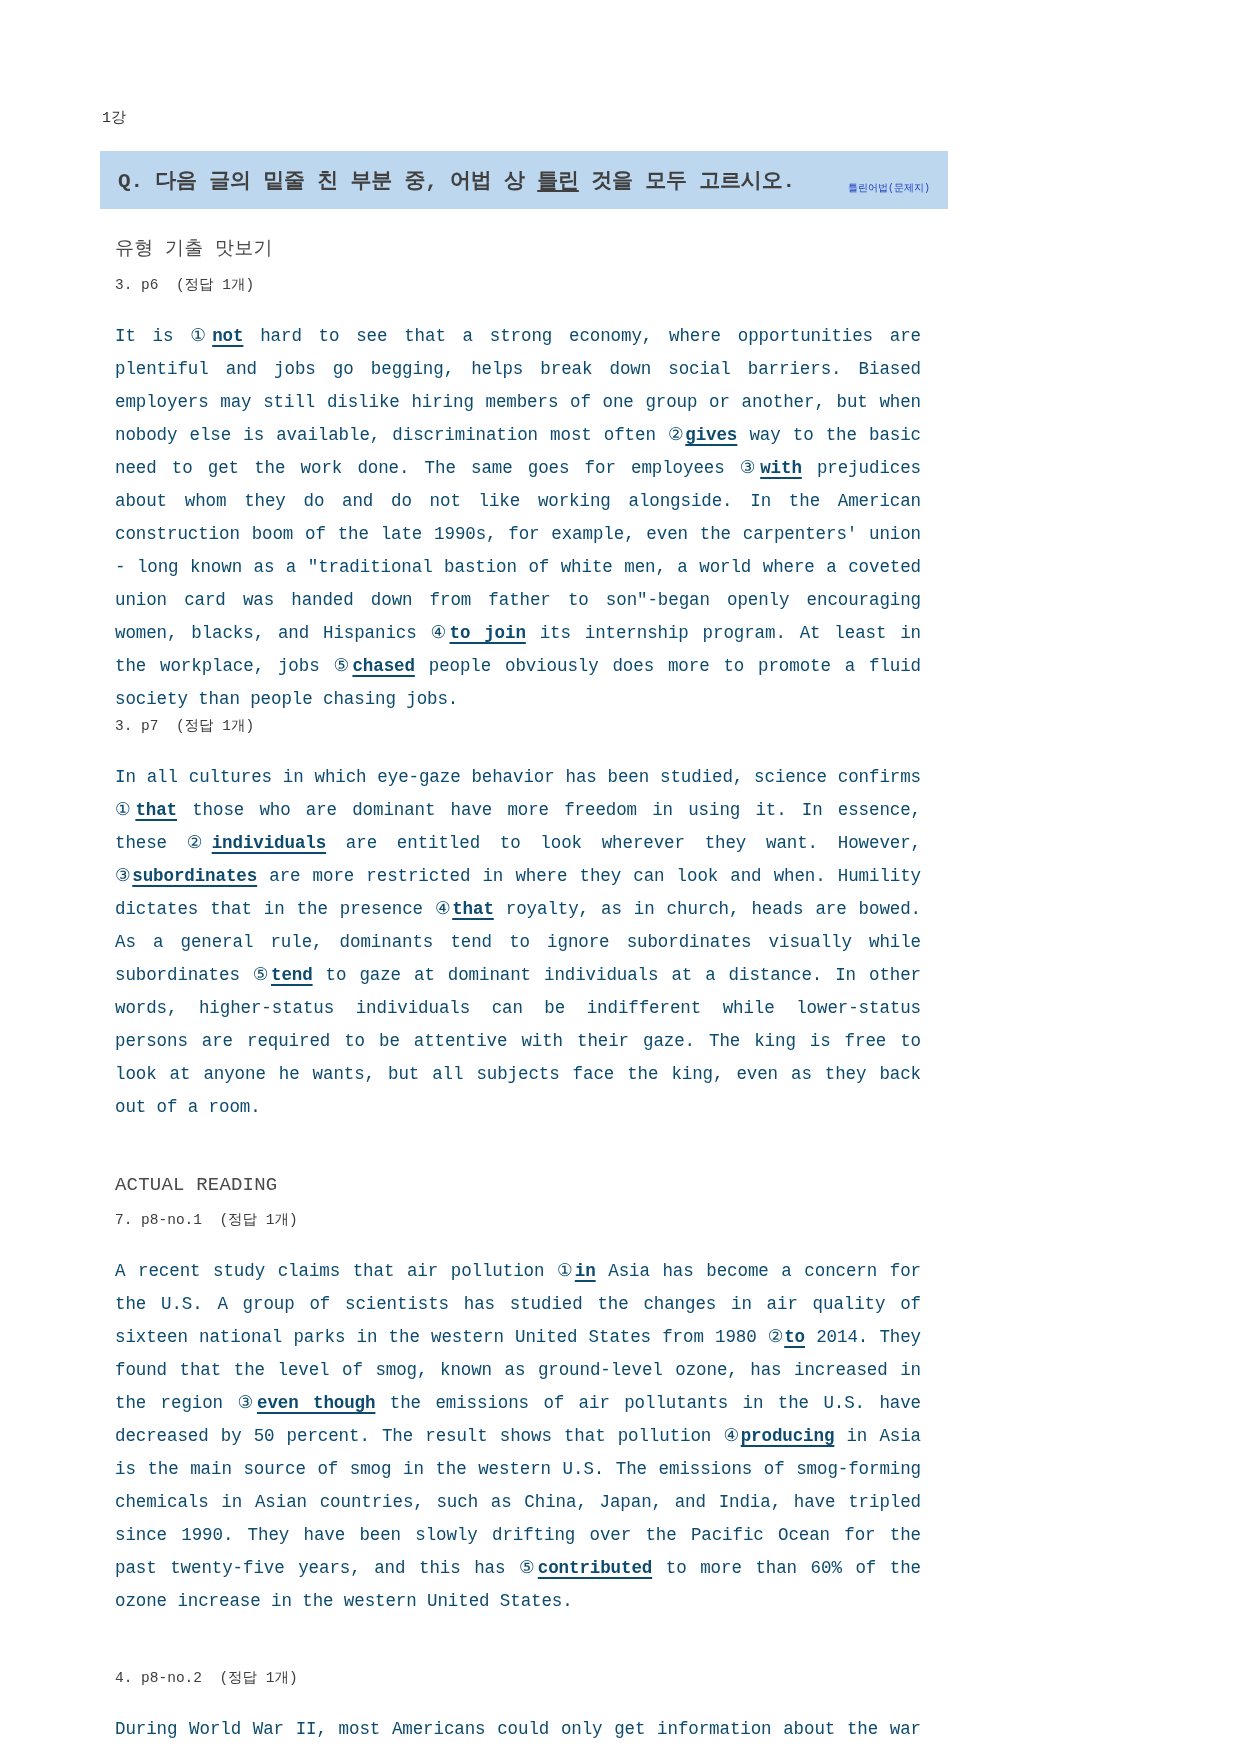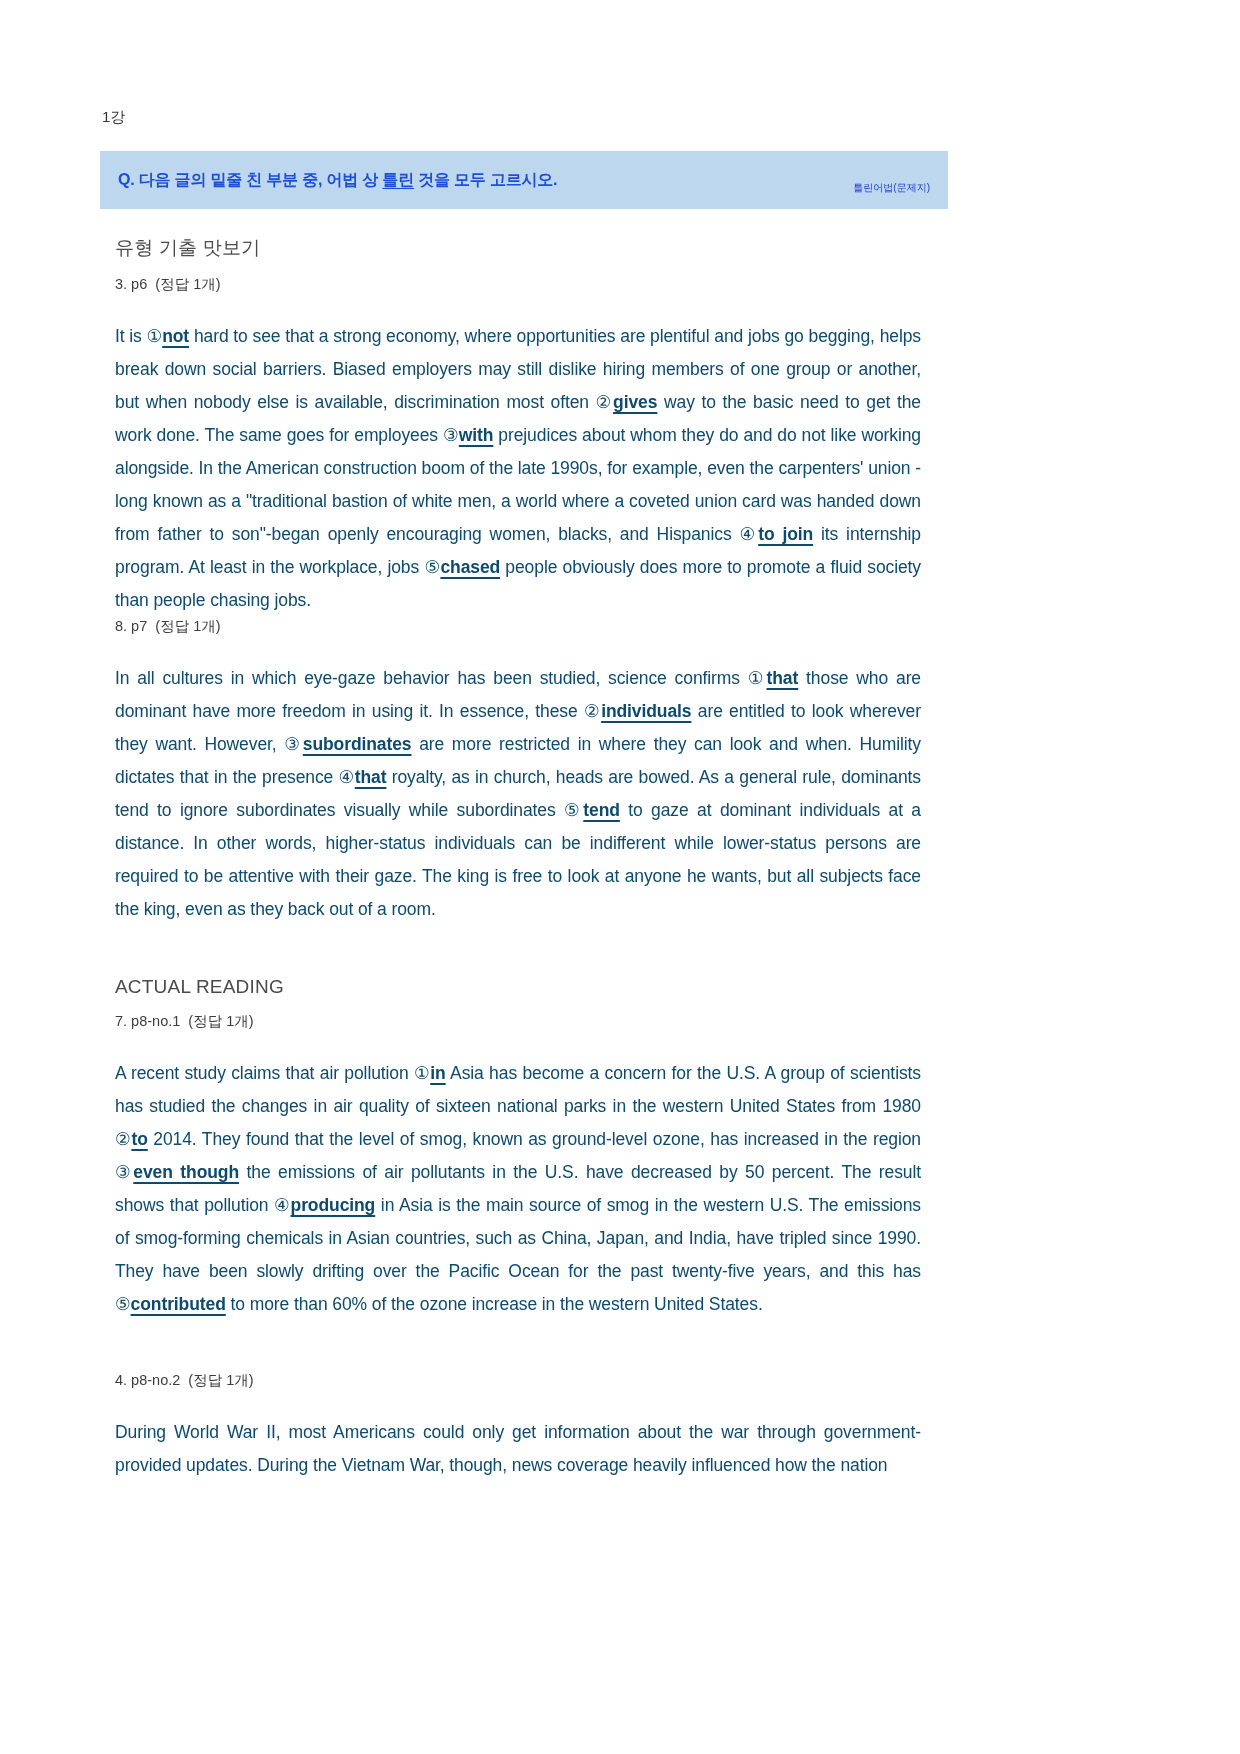--- a/index.html
+++ b/index.html
@@ -2,35 +2,35 @@
 <html><head>
 <meta charset="utf-8">
 <style>
   html,body{margin:0;padding:0;background:#ffffff;}
   .page{
     position:relative;
     width:1048px;height:1754px;
     box-sizing:border-box;
     padding:108px 100px 15px 100px;
     background:#ffffff;
-    font-family:Liberation Sans, sans-serif;
+    font-family:Liberation Mono, monospace;
     color:#2b2b2b;
     overflow:hidden;
   }
   .page-label{
     font-size:15px;color:#333333;margin:0 0 24px 2px;
   }
   .qbar{
     display:flex;justify-content:space-between;align-items:center;
     box-sizing:border-box;
     padding:14px 18px 14px 18px;
     background:#BDD7EE;
   }
   .qbar-left{
-    font-size:16px;font-weight:700;color:#1d4ed8;letter-spacing:-0.2px;
+    font-size:21px;font-weight:700;color:#404040;letter-spacing:-0.2px;
   }
   .qbar-left .u{text-decoration:underline;text-underline-offset:3px;}
   .qbar-right{
     font-size:10px;font-weight:400;margin-top:16px;
   }
   .section-label{
     font-size:19px;color:#4a4a4a;margin:50px 0 14px 15px;letter-spacing:0.2px;
   }
   .section--first .section-label{margin-top:26px;}
   .item-label{
@@ -63,21 +63,21 @@
     <div class="qbar-right" style="color: rgb(36, 66, 200);">틀린어법(문제지)</div>
   </div>
 
   <div class="section section--first">
     <div class="section-label">유형 기출 맛보기</div>
     <div class="item-label">3. p6  (정답 1개)</div>
     <p class="passage"><span>It is </span><span class="cnum">①</span><span class="mark">not</span><span> hard to see that a strong economy, where opportunities are plentiful and jobs go begging, helps break down social barriers. Biased employers may still dislike hiring members of one group or another, but when nobody else is available, discrimination most often </span><span class="cnum">②</span><span class="mark">gives</span><span> way to the basic need to get the work done. The same goes for employees </span><span class="cnum">③</span><span class="mark">with</span><span> prejudices about whom they do and do not like working alongside. In the American construction boom of the late 1990s, for example, even the carpenters' union - long known as a "traditional bastion of white men, a world where a coveted union card was handed down from father to son"-began openly encouraging women, blacks, and Hispanics </span><span class="cnum">④</span><span class="mark">to join</span><span> its internship program. At least in the workplace, jobs </span><span class="cnum">⑤</span><span class="mark">chased</span><span> people obviously does more to promote a fluid society than people chasing jobs.</span></p>
   </div>
 
   <div class="section">
-    <div class="item-label">8. p7  (정답 1개)</div>
+    <div class="item-label">3. p7  (정답 1개)</div>
     <p class="passage"><span>In all cultures in which eye-gaze behavior has been studied, science confirms </span><span class="cnum">①</span><span class="mark">that</span><span> those who are dominant have more freedom in using it. In essence, these </span><span class="cnum">②</span><span class="mark">individuals</span><span> are entitled to look wherever they want. However, </span><span class="cnum">③</span><span class="mark">subordinates</span><span> are more restricted in where they can look and when. Humility dictates that in the presence </span><span class="cnum">④</span><span class="mark">that</span><span> royalty, as in church, heads are bowed. As a general rule, dominants tend to ignore subordinates visually while subordinates </span><span class="cnum">⑤</span><span class="mark">tend</span><span> to gaze at dominant individuals at a distance. In other words, higher-status individuals can be indifferent while lower-status persons are required to be attentive with their gaze. The king is free to look at anyone he wants, but all subjects face the king, even as they back out of a room.</span></p>
   </div>
 
   <div class="section">
     <div class="section-label">ACTUAL READING</div>
     <div class="item-label">7. p8-no.1  (정답 1개)</div>
     <p class="passage"><span>A recent study claims that air pollution </span><span class="cnum">①</span><span class="mark">in</span><span> Asia has become a concern for the U.S. A group of scientists has studied the changes in air quality of sixteen national parks in the western United States from 1980 </span><span class="cnum">②</span><span class="mark">to</span><span> 2014. They found that the level of smog, known as ground-level ozone, has increased in the region </span><span class="cnum">③</span><span class="mark">even though</span><span> the emissions of air pollutants in the U.S. have decreased by 50 percent. The result shows that pollution </span><span class="cnum">④</span><span class="mark">producing</span><span> in Asia is the main source of smog in the western U.S. The emissions of smog-forming chemicals in Asian countries, such as China, Japan, and India, have tripled since 1990. They have been slowly drifting over the Pacific Ocean for the past twenty-five years, and this has </span><span class="cnum">⑤</span><span class="mark">contributed</span><span> to more than 60% of the ozone increase in the western United States.</span></p>
   </div>
 
   <div class="section section--no-label">

